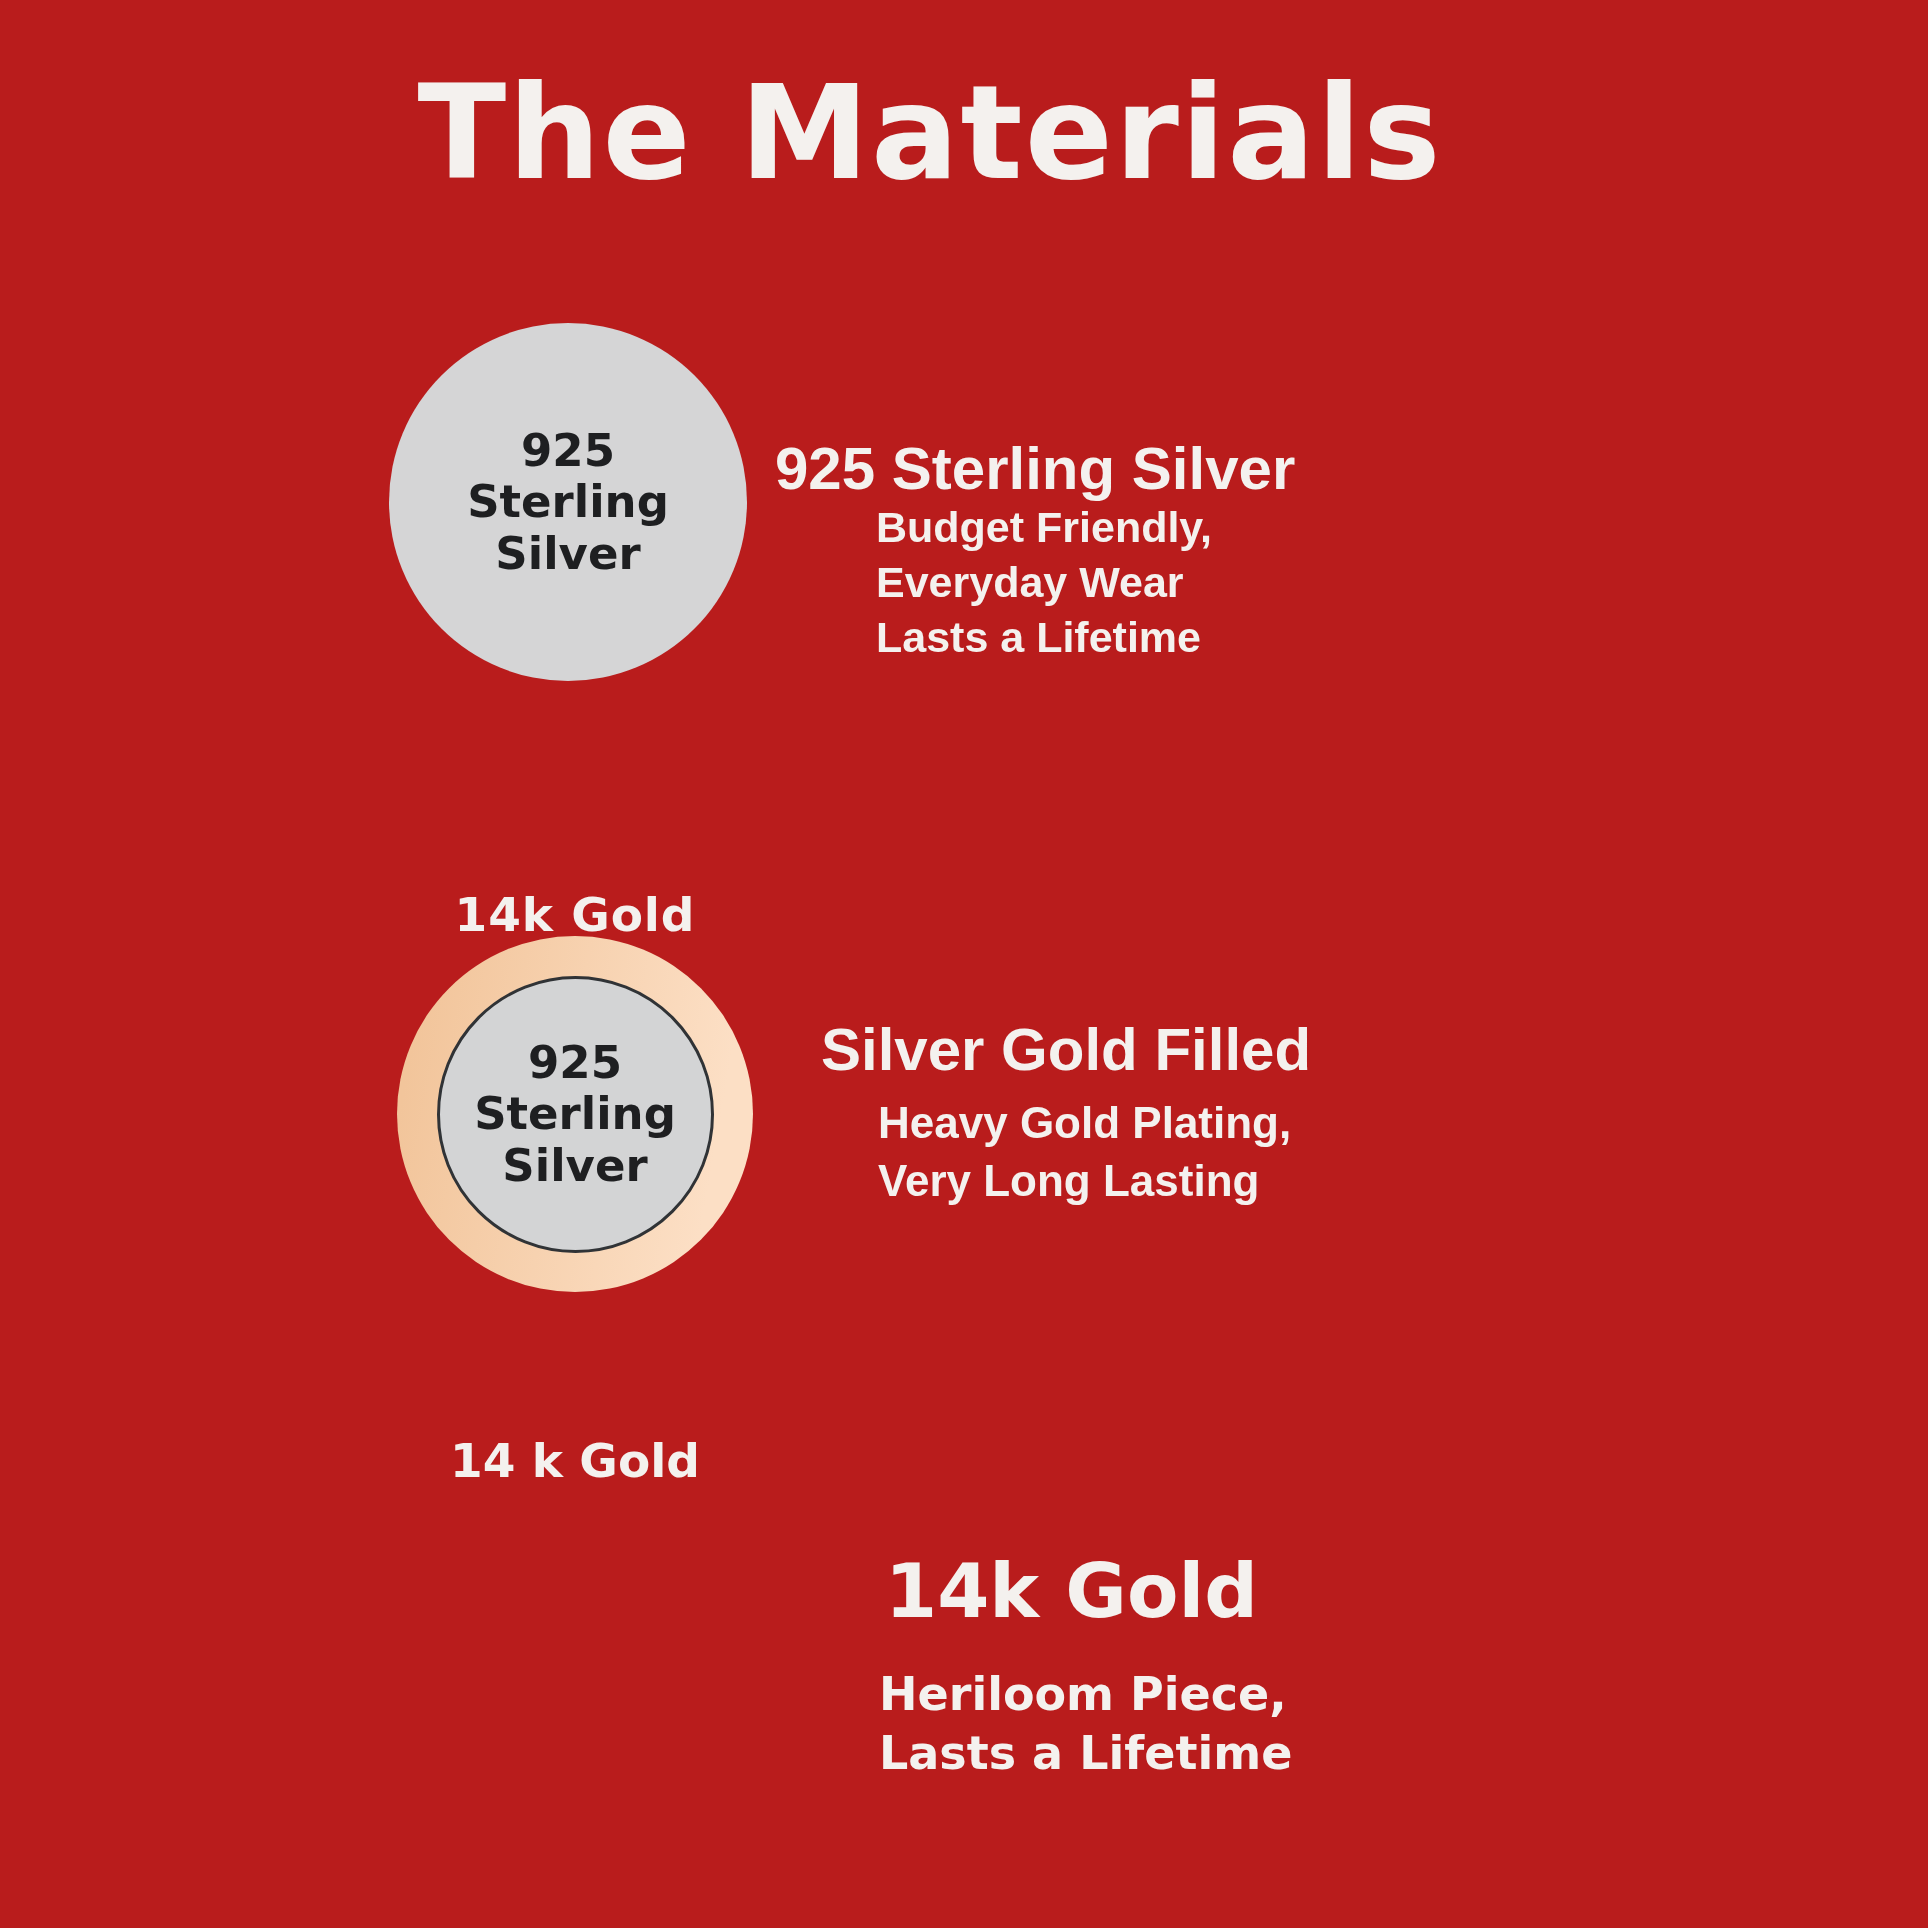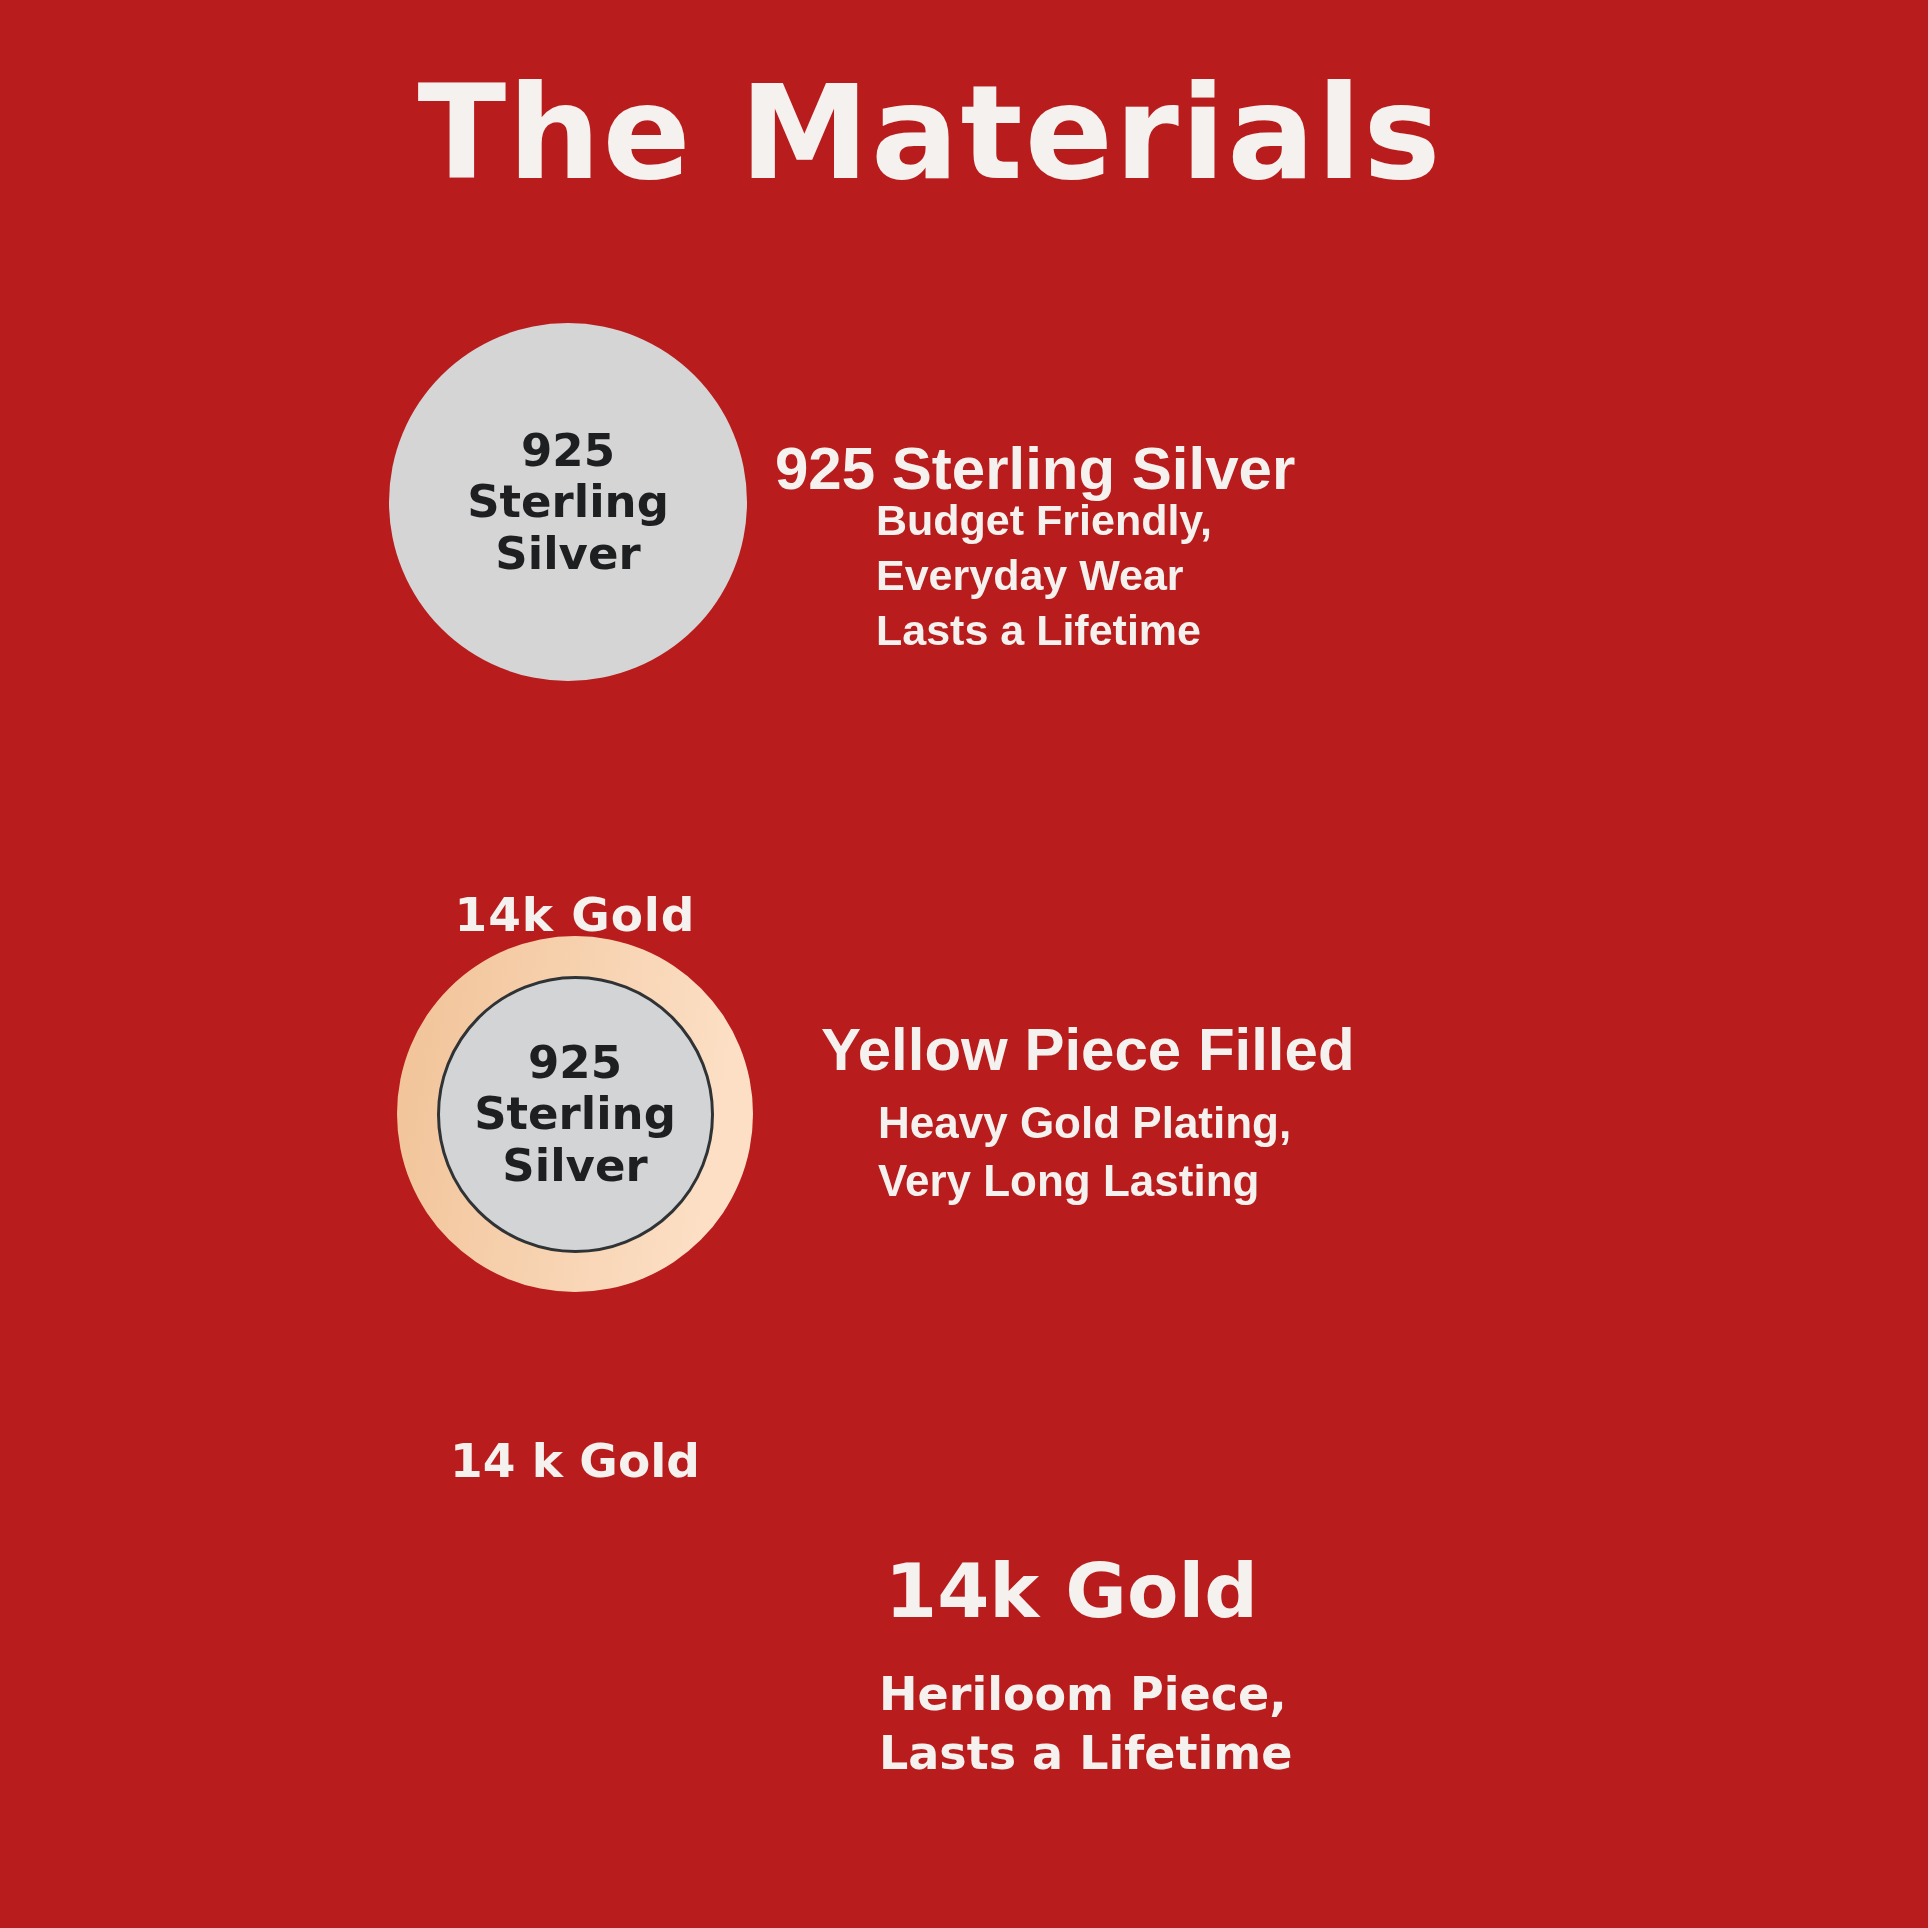--- a/index.html
+++ b/index.html
@@ -82,21 +82,21 @@
   }
   .heading-arial { font: bold 60px/1.15 "Liberation Sans", sans-serif; }
   #heading-1 { left: 775px; top: 434px; }
   #heading-2 { left: 821px; top: 1015px; }
   #heading-3 { left: 885px; top: 1550px; font: bold 75px/1.1 "DejaVu Sans", sans-serif; }
   .section-details {
     position: absolute;
     color: #f4f1ee;
     white-space: nowrap;
   }
-  .details-arial { font: bold 43px/55px "Liberation Sans", sans-serif; }
+  .details-arial { font: bold 43px/55px "Liberation Sans", sans-serif; margin-top: 7px; }
   #details-1 { left: 876px; top: 493px; }
   #details-2 { left: 878px; top: 1094px; font: bold 44px/58px "Liberation Sans", sans-serif; }
   #details-3 { left: 879px; top: 1665px; font: bold 46px/59px "DejaVu Sans", sans-serif; }
 </style>
 </head>
 <body>
 
 <div class="canvas">
 
   <h1 class="title">The Materials</h1>
@@ -118,21 +118,21 @@
   <div class="outer-label" id="label-gold-filled">14k Gold</div>
   <div class="circle" id="ring-gold-filled">
     <div id="inner-gold-filled">
       <div class="circle-label">
         <div>925</div>
         <div>Sterling</div>
         <div>Silver</div>
       </div>
     </div>
   </div>
-  <div class="section-heading heading-arial" id="heading-2">Yellow Piece Filled</div>
+  <div class="section-heading heading-arial" id="heading-2">Silver Gold Filled</div>
   <div class="section-details" id="details-2">
     <div>Heavy Gold Plating,</div>
     <div>Very Long Lasting</div>
   </div>
 
   <div class="outer-label" id="label-solid-gold">14 k Gold</div>
   <div class="section-heading" id="heading-3">14k Gold</div>
   <div class="section-details" id="details-3">
     <div>Heriloom Piece,</div>
     <div>Lasts a Lifetime</div>

